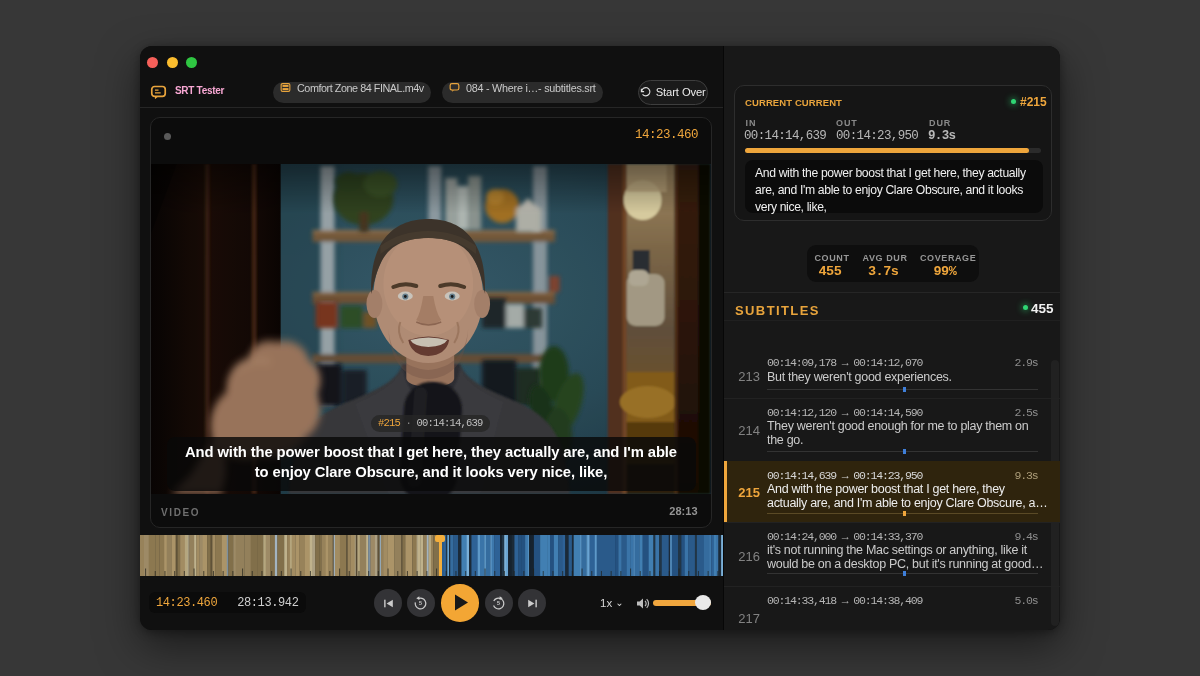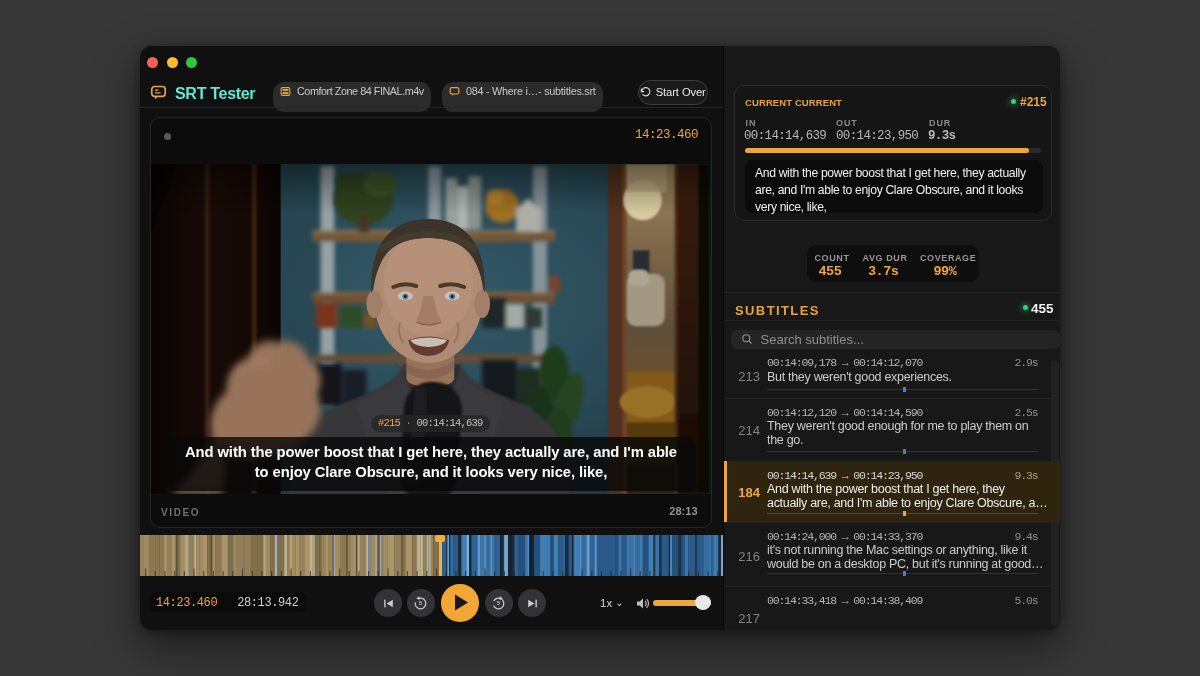--- a/index.html
+++ b/index.html
@@ -4,22 +4,22 @@
   html,body{margin:0;padding:0;}
   body{width:1200px;height:676px;background:#373737;font-family:"Liberation Sans",sans-serif;overflow:hidden;position:relative;}
   .abs{position:absolute;}
   .mono{font-family:"Liberation Mono",monospace;}
   .window{position:absolute;left:140px;top:46px;width:920px;height:584px;background:#121212;border-radius:12px;box-shadow:0 16px 42px rgba(0,0,0,.5),0 2px 10px rgba(0,0,0,.35);overflow:hidden;}
   .orange{color:#efa63c;}
   
   .tl{position:absolute;top:10.5px;width:11px;height:11px;border-radius:50%;}
   .hdr-line{position:absolute;left:0;top:60.5px;width:583px;height:1px;background:#262626;}
   .logo{position:absolute;left:10px;top:38px;width:17px;height:17px;}
-  .apptitle{position:absolute;left:35px;top:38.5px;font-size:16px;font-weight:bold;color:#5eead4;letter-spacing:-.3px;}
-  .chip{position:absolute;top:35.5px;height:21.5px;background:#2b2b2b;border-radius:11px;display:flex;align-items:flex-end;font-size:10.8px;letter-spacing:-.25px;color:#c9c9c9;padding:15px 7px;box-sizing:border-box;white-space:nowrap;overflow:hidden;}
+  .apptitle{position:absolute;left:35px;top:38.5px;font-size:10px;font-weight:bold;color:#f9a8d4;letter-spacing:-.3px;}
+  .chip{position:absolute;top:35.5px;height:21.5px;background:#2b2b2b;border-radius:11px;display:flex;align-items:flex-start;font-size:10.8px;letter-spacing:-.25px;color:#c9c9c9;padding:0 7px;box-sizing:border-box;white-space:nowrap;overflow:hidden;}
   .chip svg{margin-right:6px;}
   .startover{position:absolute;left:498px;top:33.5px;width:69.5px;height:25px;border:1px solid #3e3e3e;border-radius:13px;background:#1a1a1a;box-sizing:border-box;display:flex;align-items:center;justify-content:center;font-size:11.2px;letter-spacing:-.1px;color:#ececec;font-weight:500;white-space:nowrap;}
   
   .vpanel{position:absolute;left:10px;top:71px;width:561.5px;height:411px;background:#0c0c0c;border:1px solid #262626;border-radius:10px;box-sizing:border-box;overflow:hidden;}
   .vdot{position:absolute;left:13px;top:14.5px;width:7px;height:7px;border-radius:50%;background:#5a5a5a;}
   .vtime{position:absolute;right:12.5px;top:10px;font-size:12.5px;letter-spacing:-.5px;color:#efa63c;}
   .video{position:absolute;left:0;top:46px;width:559.5px;height:330px;background:#1e2d36;overflow:hidden;}
   .vlabel{position:absolute;left:10px;top:389px;font-size:10px;letter-spacing:1.6px;color:#6f6f6f;font-weight:bold;}
   .vdur{position:absolute;right:13px;top:387px;font-size:11px;font-weight:bold;color:#949494;}
   .badge{position:absolute;left:220px;top:296.5px;height:17px;background:rgba(38,38,38,.8);border-radius:8.5px;display:flex;align-items:center;padding:0 7px;font-size:10.5px;letter-spacing:-.8px;}
@@ -555,26 +555,20 @@
     <div class="statlab" style="left:138.5px;">AVG DUR</div>
     <div class="statlab" style="left:196px;">COVERAGE</div>
     <div class="statval mono" style="left:94.5px;">455</div>
     <div class="statval mono" style="left:144px;">3.7s</div>
     <div class="statval mono" style="left:209.5px;">99%</div>
     <div class="divider" style="top:246px;"></div>
     <div class="subhead">SUBTITLES</div>
     <div class="gdot" style="left:299px;top:258.5px;width:5px;height:5px;"></div>
     <div class="subcount">455</div>
     <div class="divider" style="top:273.5px;background:#202020;"></div>
-    <div class="search">
-      <svg width="12" height="12" viewBox="0 0 24 24" fill="none" stroke="#8f8f8f" stroke-width="2.4" style="margin-left:10px;margin-right:8px;">
-          <circle cx="10.5" cy="10.5" r="7"></circle>
-          <line x1="15.8" y1="15.8" x2="21" y2="21"></line>
-        </svg>
-      Search subtitles...</div>
     <div class="sb-track"></div>
       <div class="sb-thumb"></div>
     <div class="list">
         <div class="active-item"></div>
       <div class="ldiv" style="top:49px;"></div>
       <div class="ldiv" style="top:173px;"></div>
       <div class="ldiv" style="top:237.3px;"></div>
       <div class="tc" style="top:7px;">00:14:09,178 → 00:14:12,070</div>
       <div class="dur" style="top:7px;">2.9s</div>
       <div class="num" style="top:19.5px;">213</div>
@@ -584,21 +578,21 @@
         </div>
       <div class="tc" style="top:56.5px;">00:14:12,120 → 00:14:14,590</div>
       <div class="dur" style="top:56.5px;">2.5s</div>
       <div class="num" style="top:74px;">214</div>
       <div class="ltext" style="top:70px;">They weren't good enough for me to play them on<br>the go.</div>
       <div class="track" style="top:101.5px;">
           <div class="tick" style="left:136px;"></div>
         </div>
       <div class="tc" style="top:120px;color:#d6d6d6;">00:14:14,639 → 00:14:23,950</div>
       <div class="dur" style="top:120px;color:#ac9d79;">9.3s</div>
-      <div class="num" style="top:136px;color:#efa63c;font-weight:bold;">184</div>
+      <div class="num" style="top:136px;color:#efa63c;font-weight:bold;">215</div>
       <div class="ltext" style="top:132.5px;color:#ededed;">And with the power boost that I get here, they<br>actually are, and I'm able to enjoy Clare Obscure, a…</div>
       <div class="track" style="top:163.5px;background:#5a4a26;">
           <div class="tick" style="left:136px;background:#f0a63c;"></div>
         </div>
       <div class="tc" style="top:180.5px;">00:14:24,000 → 00:14:33,370</div>
       <div class="dur" style="top:180.5px;">9.4s</div>
       <div class="num" style="top:199.5px;">216</div>
       <div class="ltext" style="top:193.5px;">it's not running the Mac settings or anything, like it<br>would be on a desktop PC, but it's running at good…</div>
       <div class="track" style="top:223.5px;">
           <div class="tick" style="left:136px;"></div>

